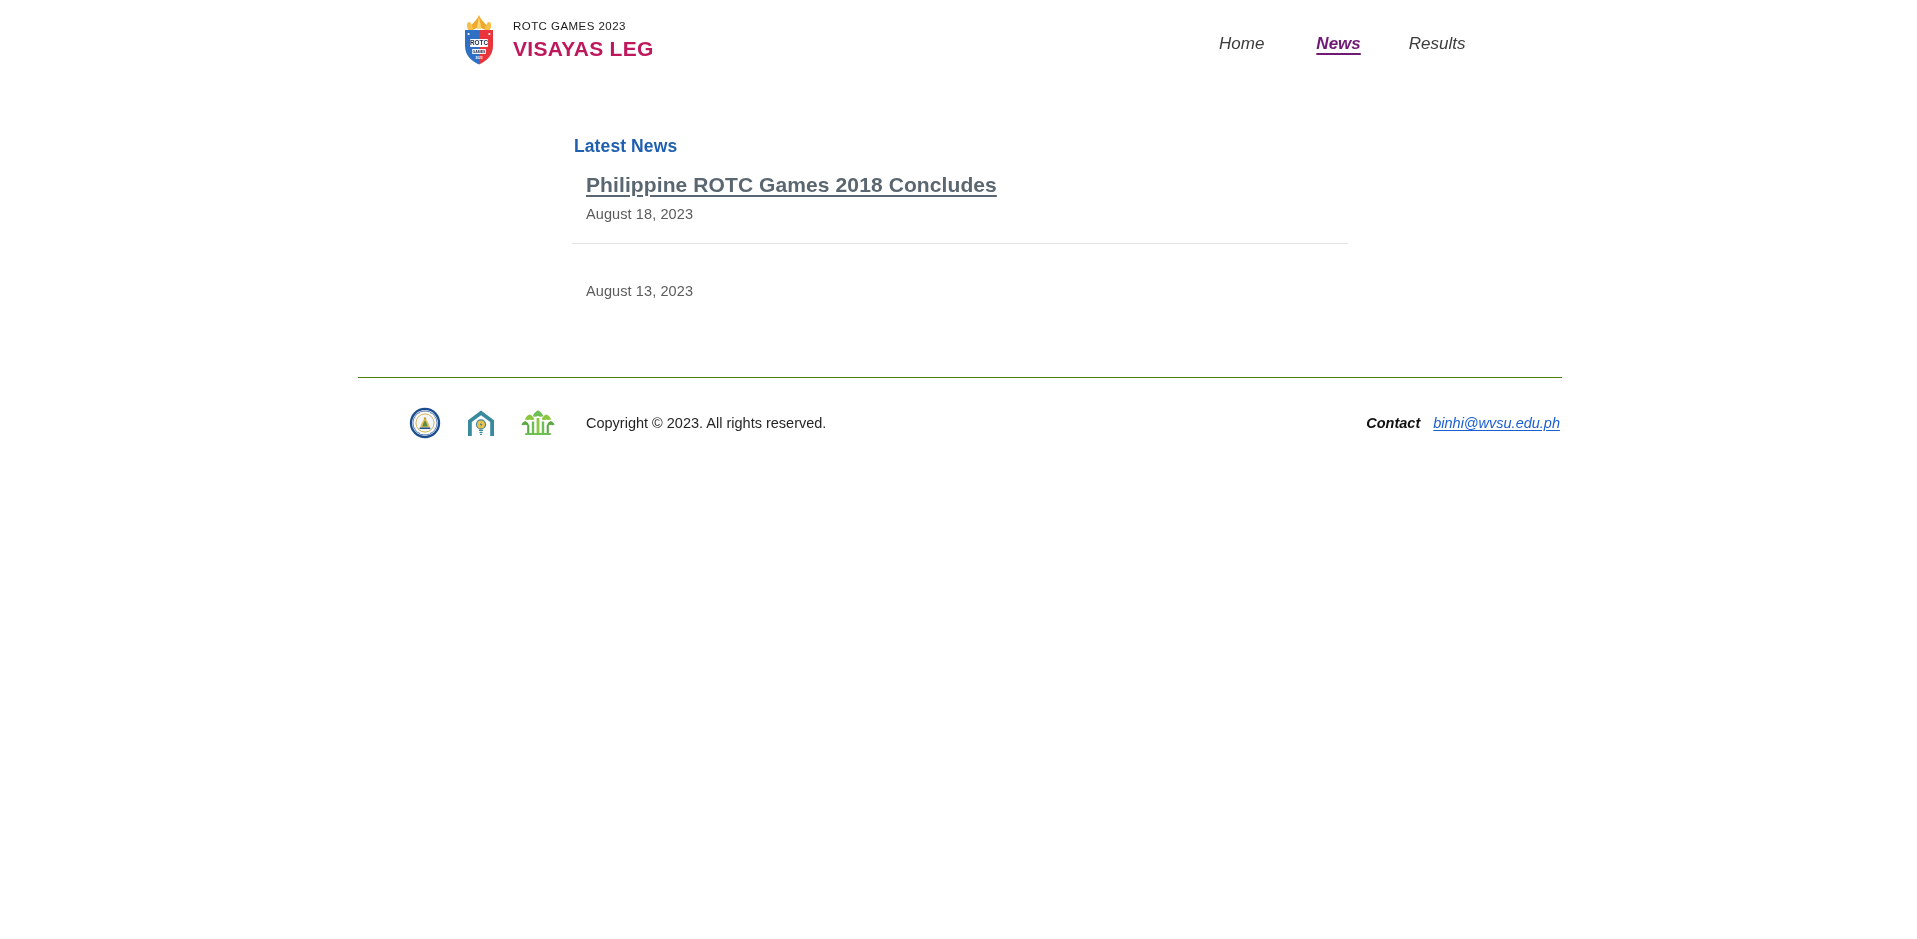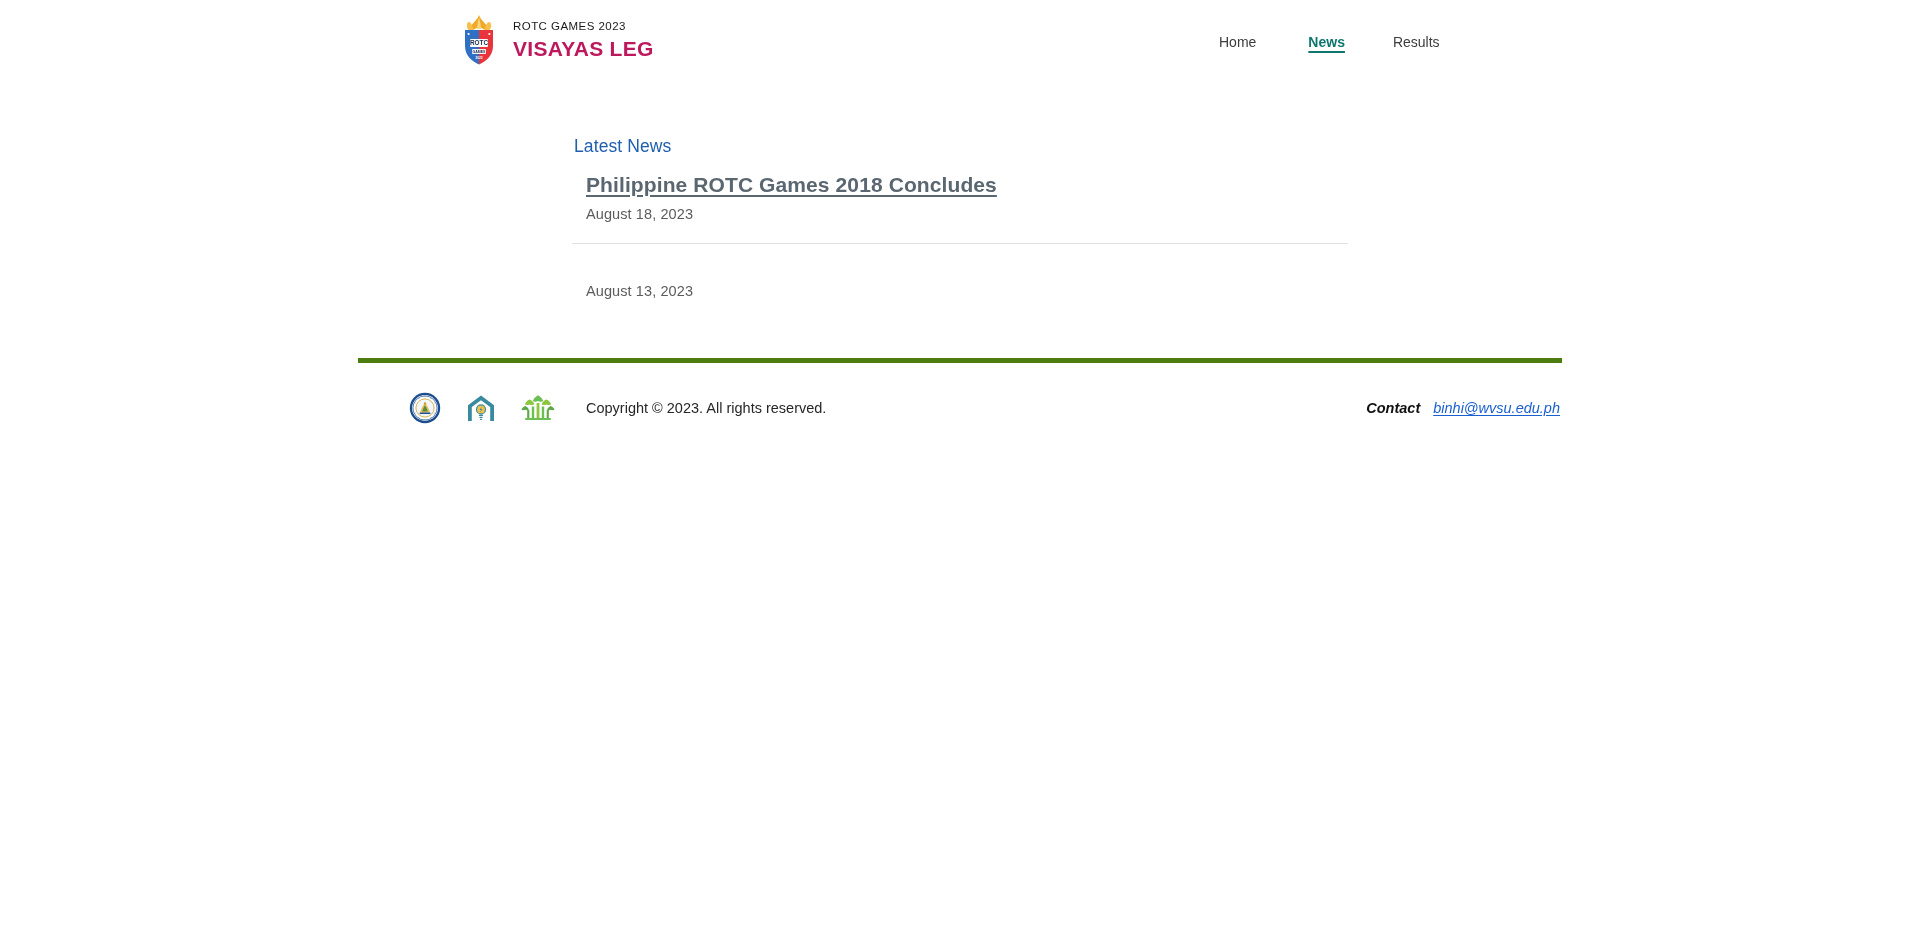--- a/index.html
+++ b/index.html
@@ -78,44 +78,45 @@
     position: absolute;
     right: 0;
     top: 34px;
     left: 1200px;
     display: flex;
     align-items: center;
     gap: 0px;
   }
 
   .nav-link {
-    font-size: 14px;
+    font-size: 17px;
     color: #3c3c3c;
     text-decoration: none;
     padding: 0 0;
     white-space: nowrap;
+    font-style: italic;
   }
   .nav-link.home   { margin-left: 19px; }
-  .nav-link.news   { margin-left: 52px; font-weight: 700; color: #0f766e; text-decoration: underline; text-underline-offset: 4px; text-decoration-thickness: 2px; }
+  .nav-link.news   { margin-left: 52px; font-weight: 700; color: #701a75; text-decoration: underline; text-underline-offset: 4px; text-decoration-thickness: 2px; }
   .nav-link.results{ margin-left: 48px; }
 
   
   .main-content {
     position: absolute;
     top: 0;
     left: 0;
     width: 1917px;
   }
 
   .section-title {
     position: absolute;
     left: 574px;
     top: 121px;
     font-size: 17.5px;
-    font-weight: 400;
+    font-weight: 700;
     color: #1f5fb0;
     letter-spacing: 0.1px;
   }
 
   .news-list {
     position: absolute;
     left: 572px;
     top: 172px;
     width: 776px;
   }
@@ -147,23 +148,23 @@
     margin-top: 9px;
     font-size: 14.5px;
     color: #5c5c5c;
     letter-spacing: 0.1px;
   }
 
   
   .site-footer {
     position: absolute;
     left: 358px;
-    top: 358px;
+    top: 377px;
     width: 1204px;
-    border-top: 5px solid #4d7c0f;
+    border-top: 1px solid #4d7c0f;
   }
 
   .footer-inner {
     position: relative;
     height: 84px;
     display: flex;
     align-items: center;
   }
 
   .footer-left {

